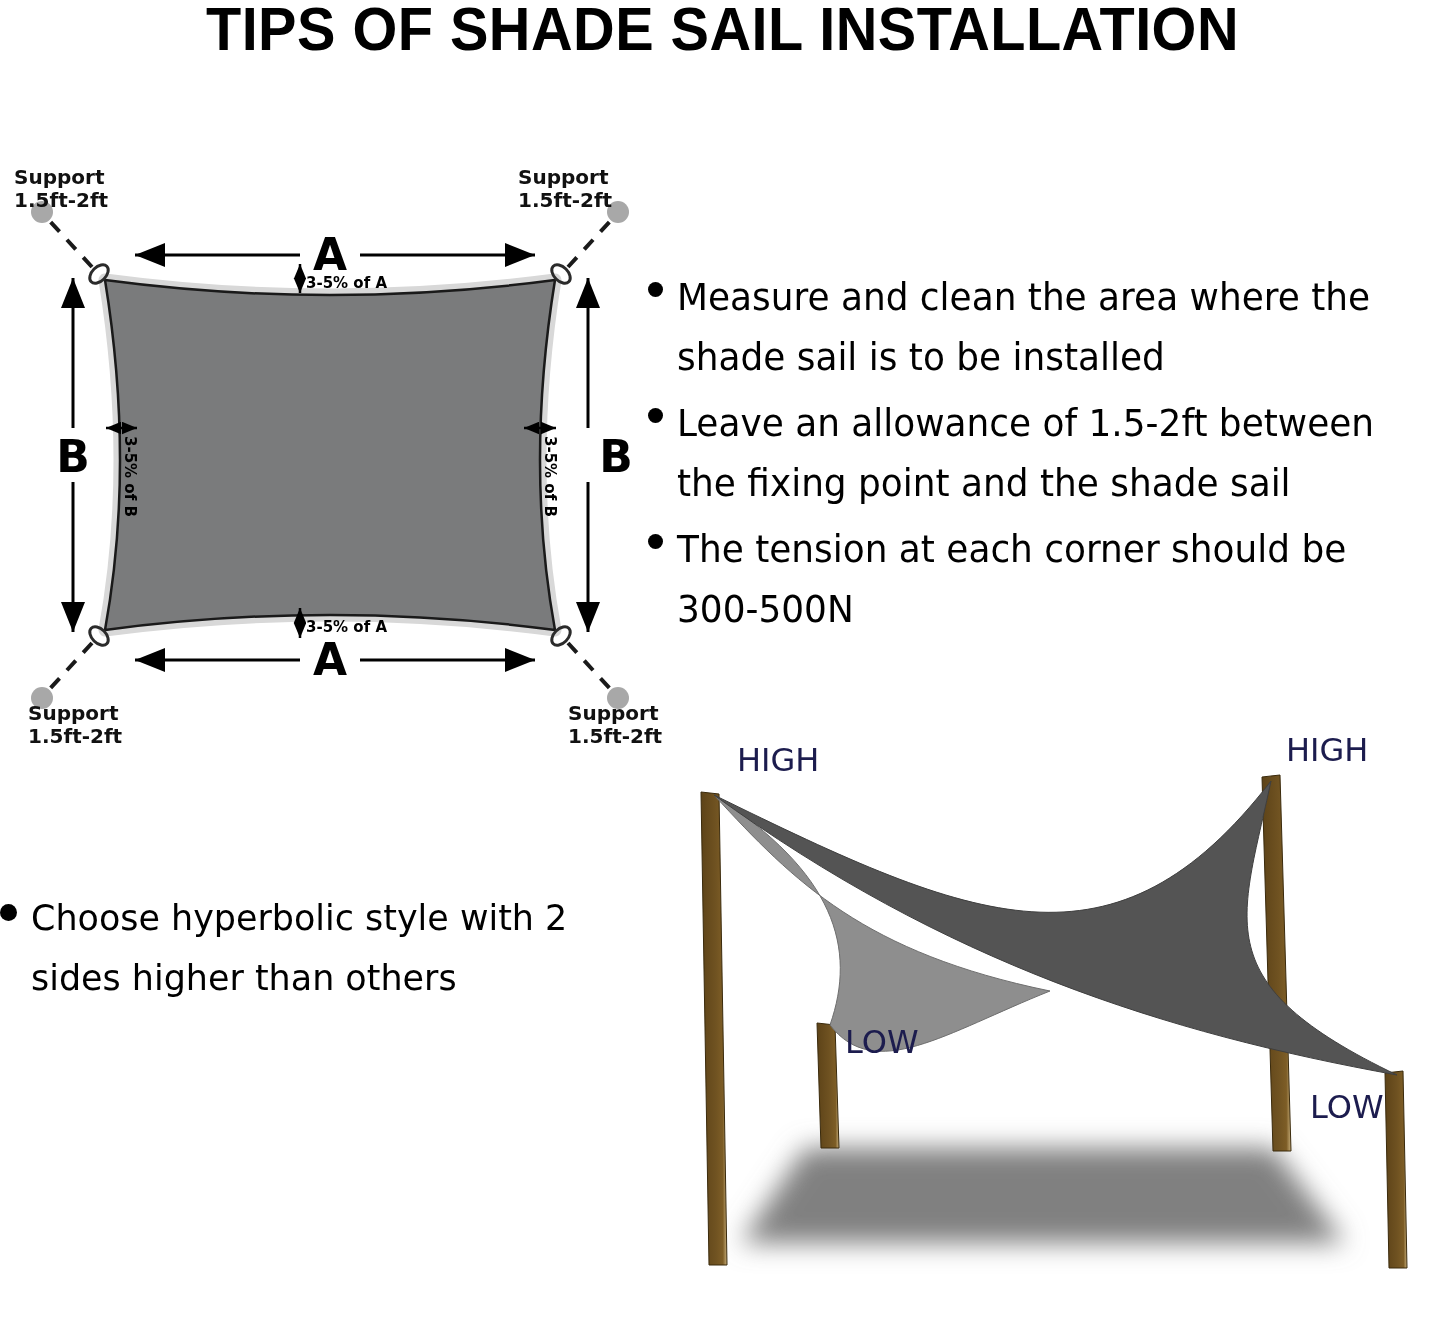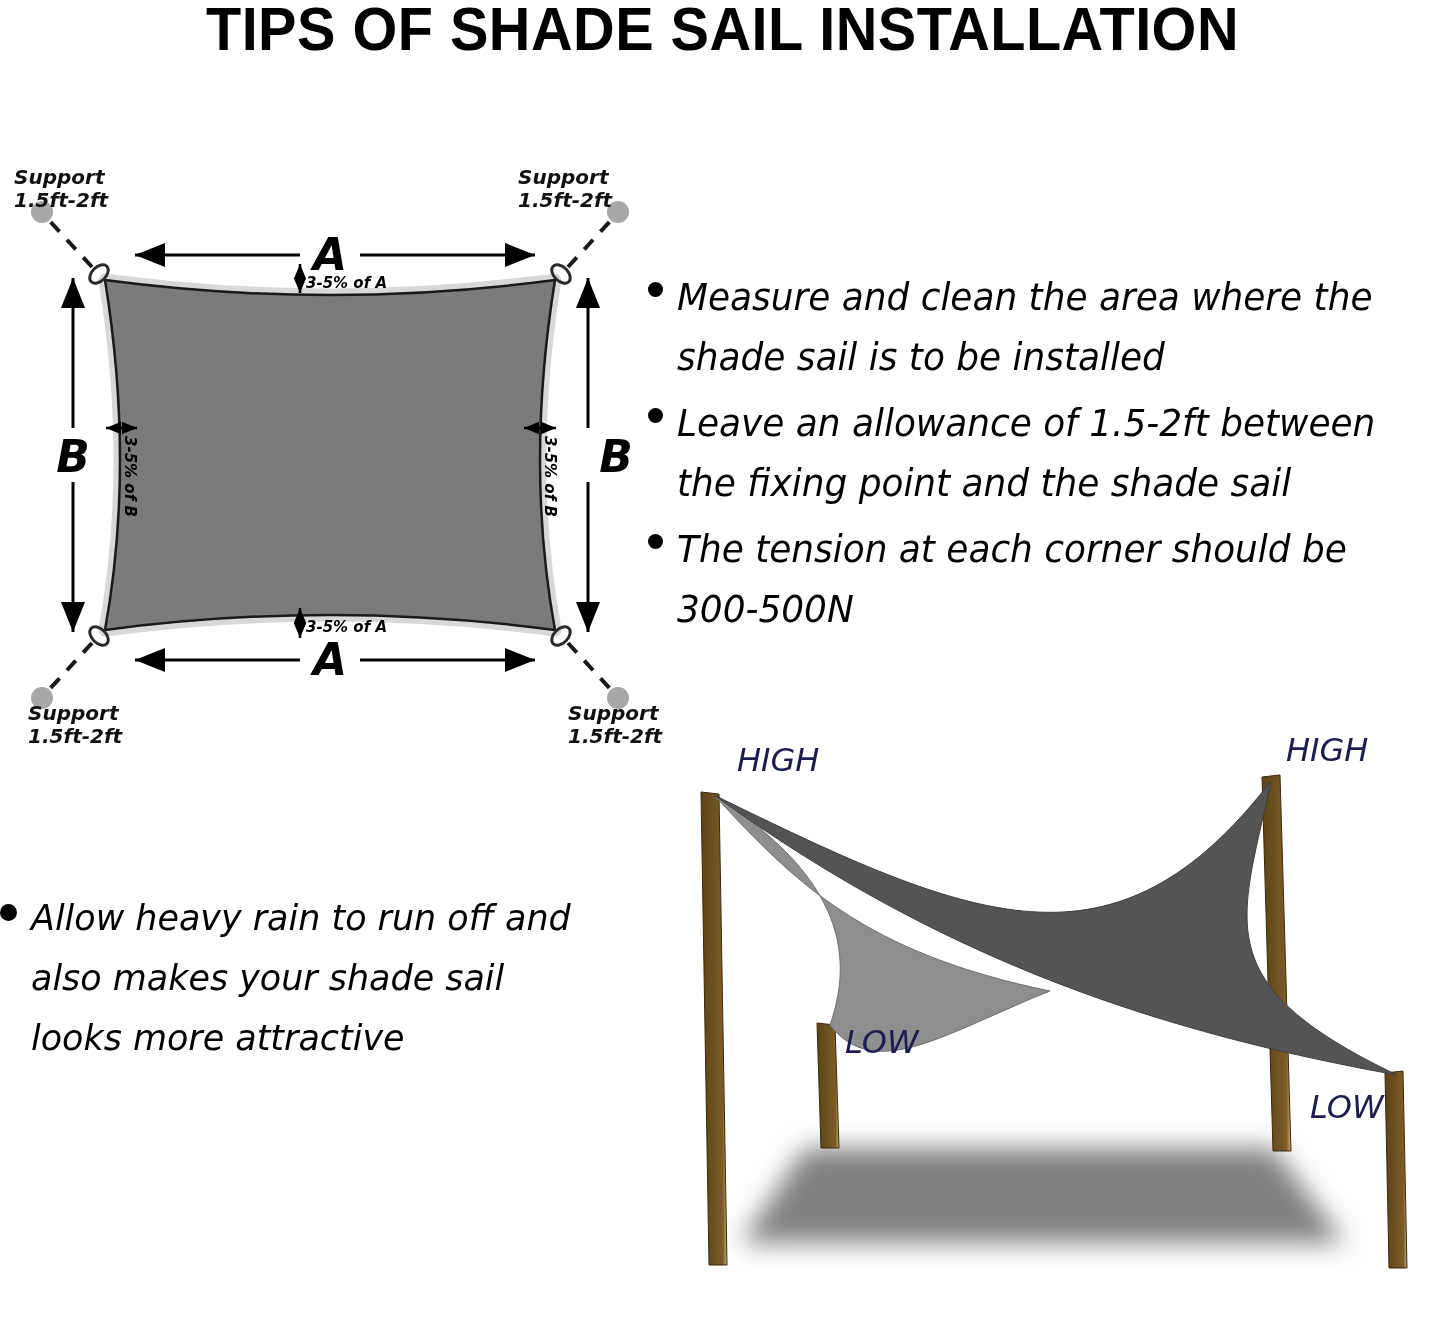--- a/index.html
+++ b/index.html
@@ -27,21 +27,21 @@
     font-weight: bold;
     font-size: 62px;
     letter-spacing: 0.5px;
     transform: scaleX(0.93);
     transform-origin: 50% 50%;
     white-space: nowrap;
     line-height: 1.12;
   }
 
   
-  .panel { position: absolute; font-style: italic; }
+  .panel { position: absolute; }
 
   #rect-diagram  { left: 0;    top: 160px; width: 660px;  height: 580px; }
   #tips-top      { left: 648px; top: 268px; width: 800px;  height: 390px; }
   #tips-bottom   { left: 0;    top: 888px; width: 620px;  height: 300px; }
   #hypar-diagram { left: 645px; top: 733px; width: 800px;  height: 539px; }
 
   
   .bullet-list {
     list-style: none;
     margin: 0;
@@ -218,21 +218,21 @@
       <span class="bullet-dot"></span>
       <span class="bullet-text">The tension at each corner should be 300-500N</span>
     </li>
   </ul>
 </div>
 
 <div class="panel" id="tips-bottom">
   <ul class="bullet-list">
     <li class="bullet-item">
       <span class="bullet-dot"></span>
-      <span class="bullet-text">Allow heavy rain to run off and also makes your shade sail looks more attractive</span>
+      <span class="bullet-text">Choose hyperbolic style with 2 sides higher than others</span>
     </li>
   </ul>
 </div>
 
 <div class="panel" id="hypar-diagram">
   <svg width="800" height="539" viewBox="0 0 800 539">
     <defs>
       <filter id="shadowBlur" x="-30%" y="-60%" width="160%" height="220%">
         <feGaussianBlur stdDeviation="13"></feGaussianBlur>
       </filter>

